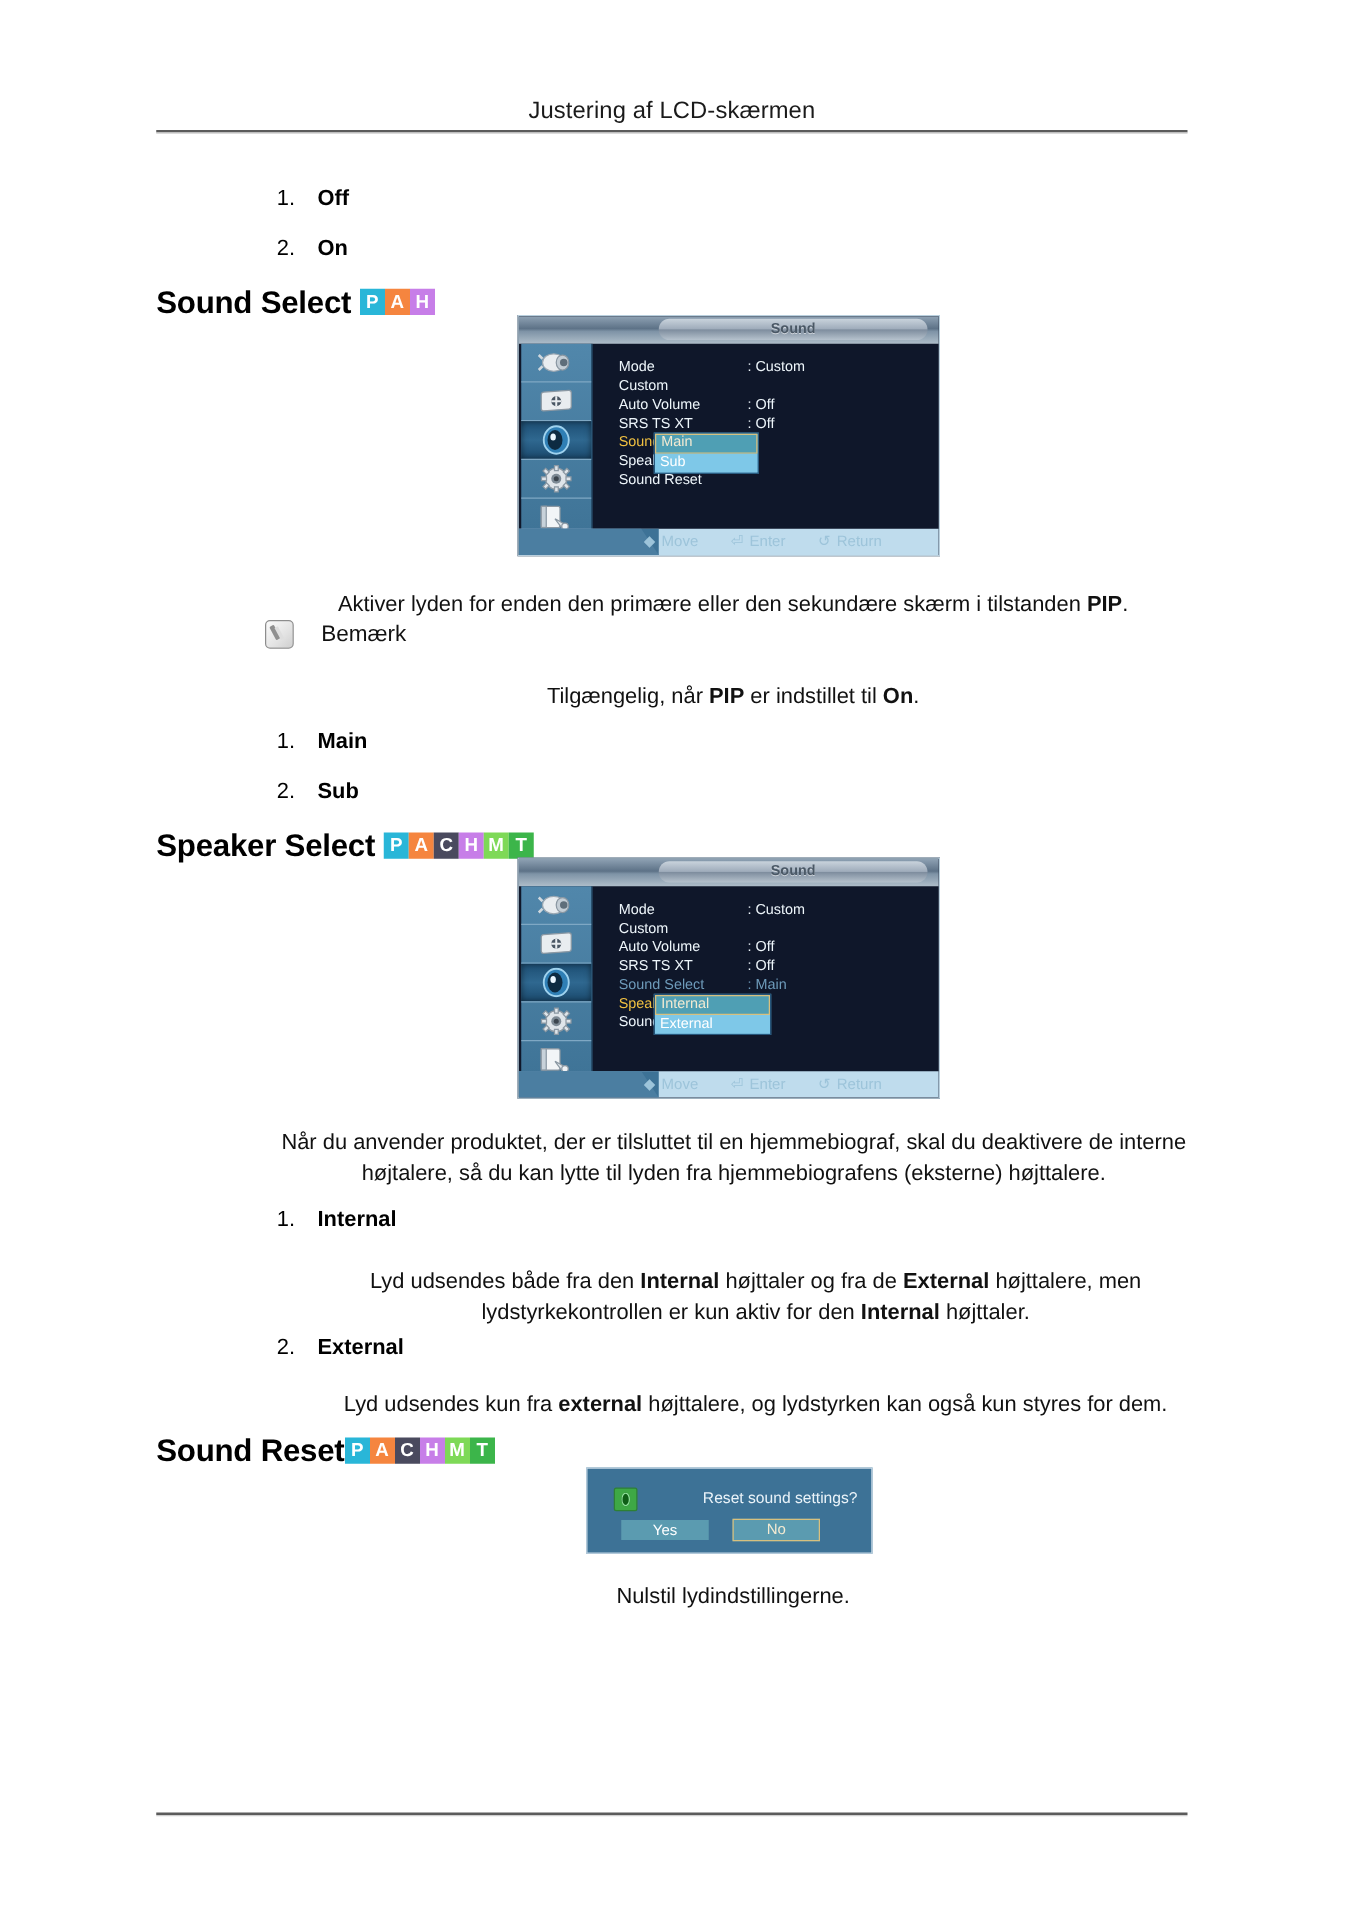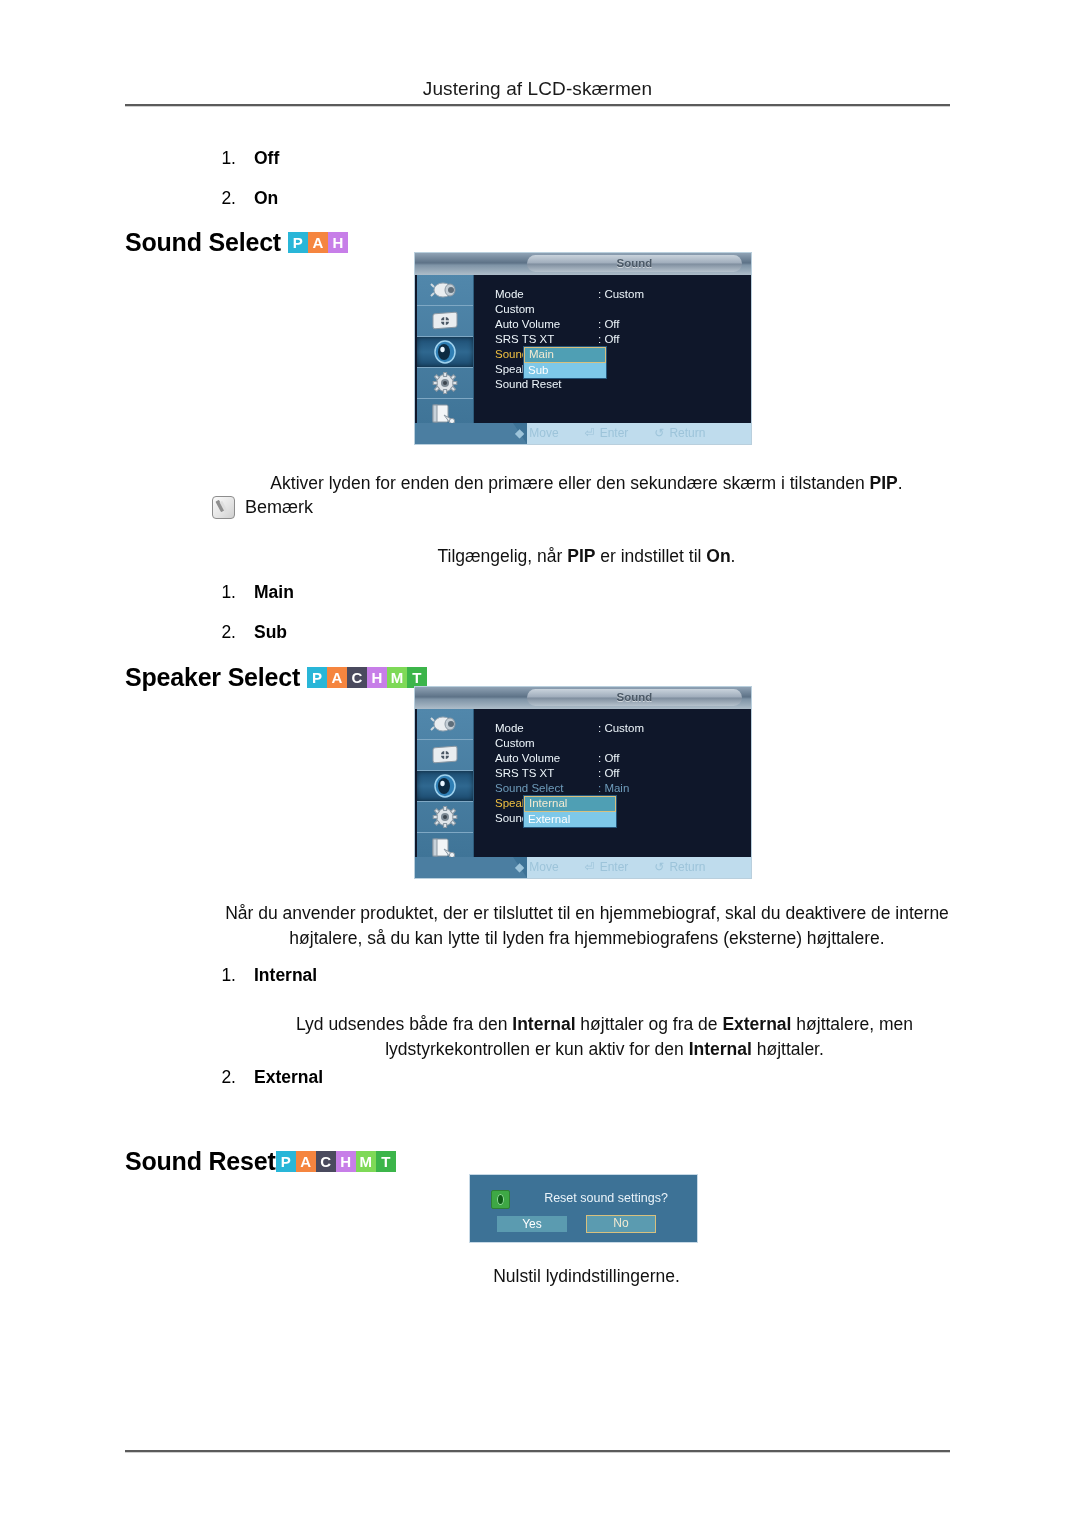--- a/index.html
+++ b/index.html
@@ -102,21 +102,21 @@
     line-height: 1.42;
     color: #111;
     text-align: center;
   }
   .para b { font-weight: bold; }
 
   .note-row {
     position: absolute;
     display: flex;
     align-items: center;
-    gap: 10px;
+    gap: 22px;
   }
   .note-label {
     font-size: 18px;
     font-weight: normal;
     color: #111;
   }
 
   
   .note-icon {
     width: 21px;
@@ -287,21 +287,21 @@
     left: 4.5px; top: 2.5px;
     width: 7px; height: 11px;
     border-radius: 50%;
     background: #0f5e17;
     box-shadow: inset 0 0 0 1px #8fe09a;
   }
   .dlg-msg {
     position: absolute;
     left: 56px; top: 16px;
     width: 160px;
-    text-align: center;
+    text-align: right;
     color: #eaf3f9;
     font-size: 12.5px;
   }
   .dlg-btn {
     position: absolute;
     top: 41px;
     height: 16px;
     line-height: 16px;
     text-align: center;
     font-size: 12px;
@@ -518,20 +518,21 @@
       </li>
     </ul>
   <div class="para" style="left:252px; top:996px; width:705px;">Lyd udsendes både fra den <b>Internal</b> højttaler og fra de <b>External</b> højttalere, men lydstyrkekontrollen er kun aktiv for den <b>Internal</b> højttaler.</div>
 
   <ul class="numlist" id="speaker-opt-2" style="left:210px; top:1051px; width:300px;">
       <li>
         <span class="num">2.</span>
         <span class="txt">External</span>
       </li>
     </ul>
+  <div class="para" style="left:252px; top:1095px; width:705px;">Lyd udsendes kun fra <b>external</b> højttalere, og lydstyrken kan også kun styres for dem.</div>
 
   <div class="heading" id="h-sound-reset" style="left:125px; top:1129px;">
     <span>Sound Reset</span><span class="badges" id="badges-sound-reset"><span class="badge" style="background: rgb(41, 182, 216);">P</span><span class="badge" style="background: rgb(245, 133, 63);">A</span><span class="badge" style="background: rgb(74, 74, 94);">C</span><span class="badge" style="background: rgb(199, 126, 232);">H</span><span class="badge" style="background: rgb(126, 217, 87);">M</span><span class="badge" style="background: rgb(60, 181, 74);">T</span></span>
   </div>
 
   <div class="dlg" style="left:469px; top:1158px;">
     <span class="dlg-icon"></span>
     <div class="dlg-msg">Reset sound settings?</div>
     <div class="dlg-btn yes">Yes</div>
     <div class="dlg-btn no">No</div>

